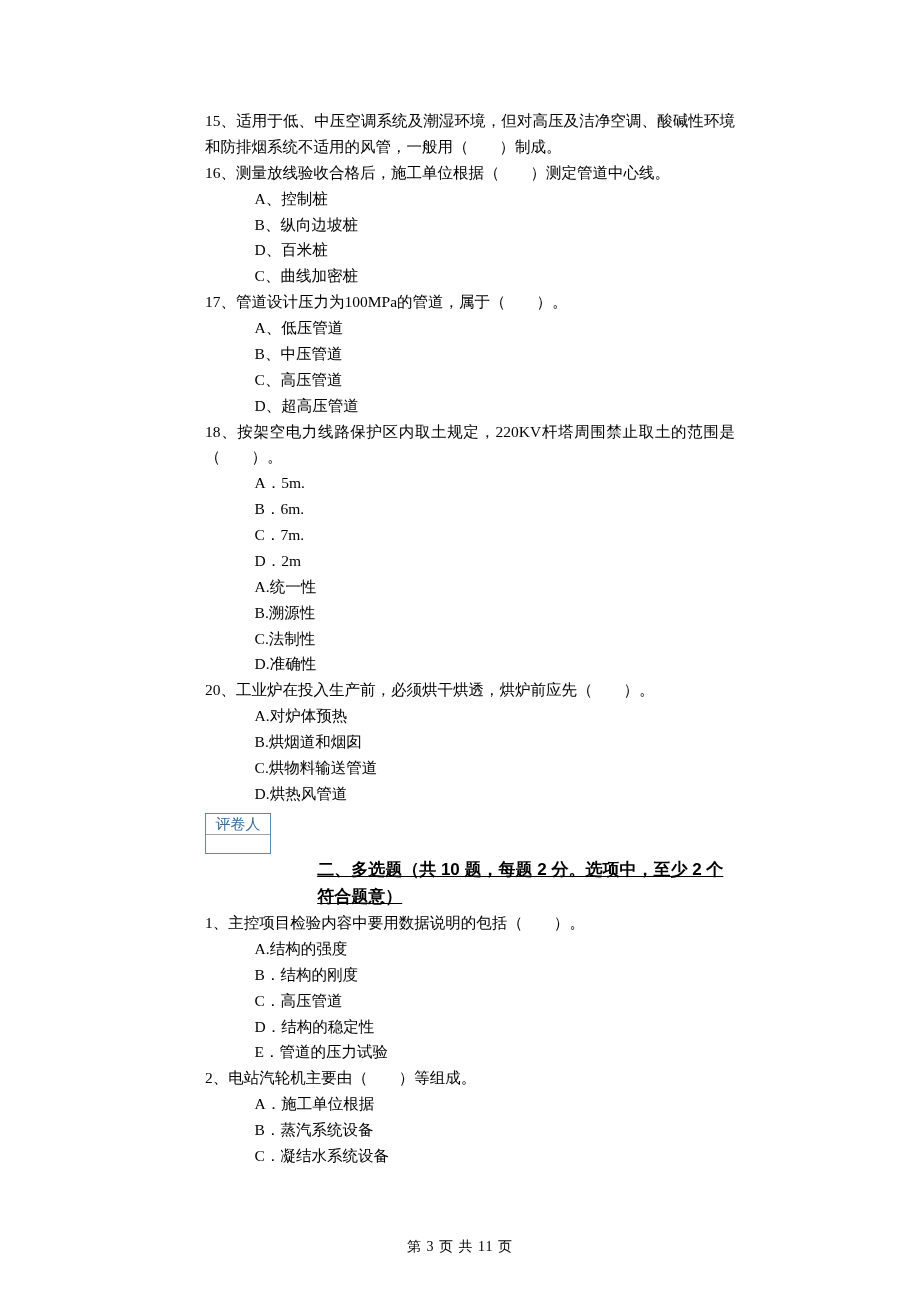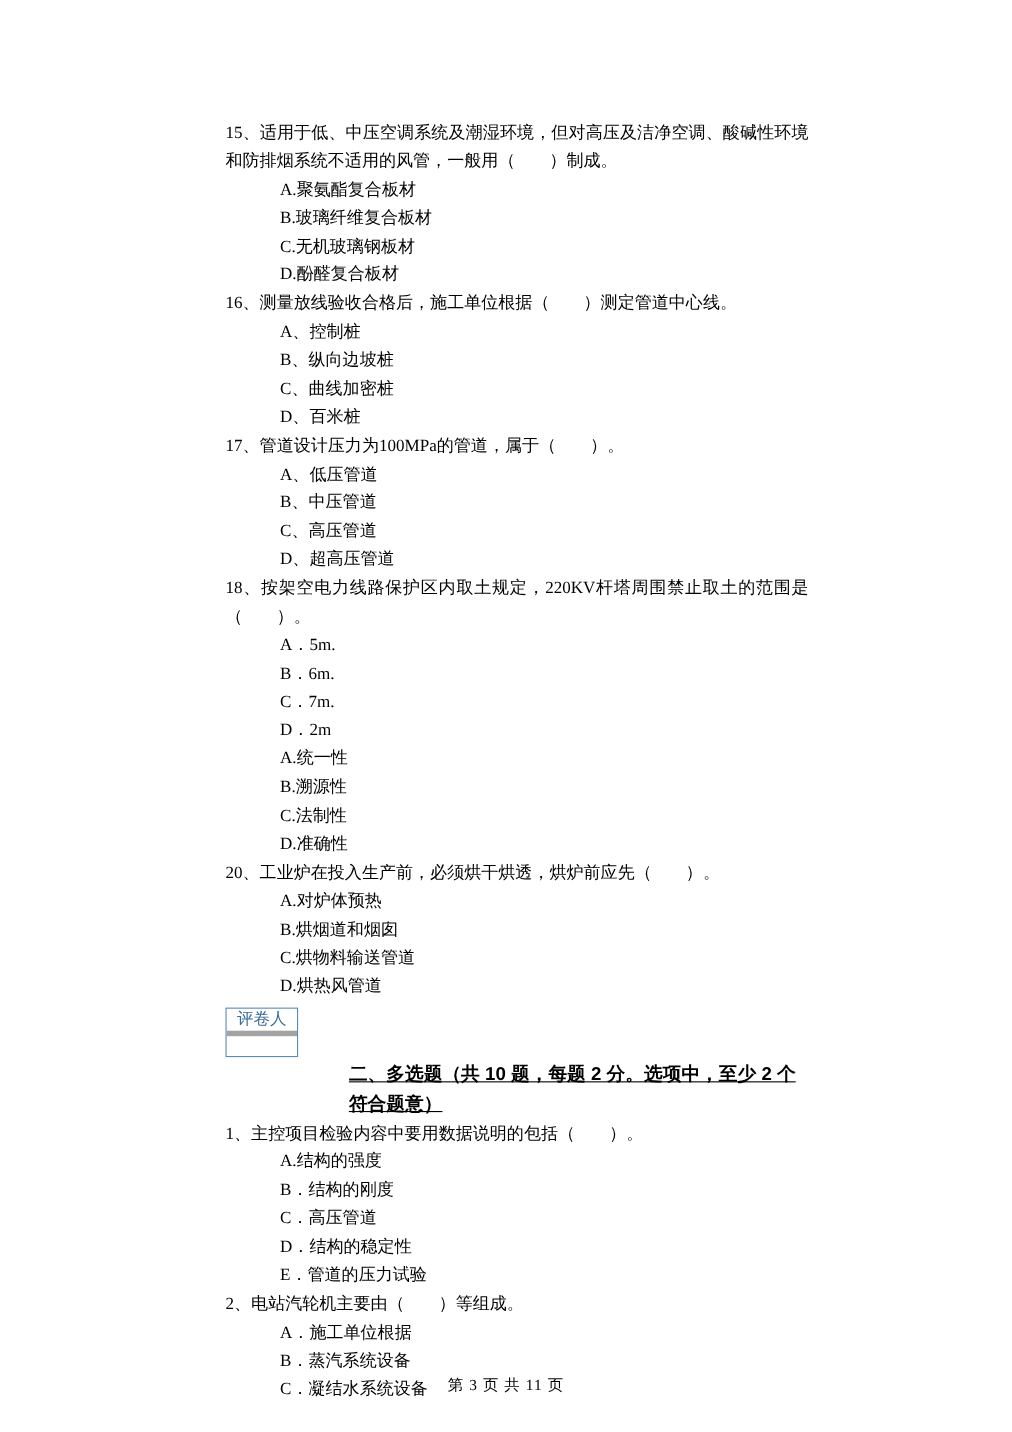--- a/index.html
+++ b/index.html
@@ -32,21 +32,21 @@
     .grader-box-wrap {
       margin-top: 4px;
       margin-bottom: 2px;
     }
     .grader-box {
       display: inline-block;
       border: 1px solid #5a8ab7;
       box-sizing: border-box;
     }
     .grader-box .row1 {
-      border-bottom: 5px solid #a3a3a3;
+      border-bottom: 1px solid #a3a3a3;
       padding: 0 6px;
       color: #3b6a99;
       font-size: 15px;
       line-height: 20px;
       height: 20px;
       text-align: center;
       min-width: 52px;
     }
     .grader-box .row2 {
       height: 18px;
@@ -71,33 +71,27 @@
       color: #000;
       letter-spacing: 1px;
     }
   </style>
 </head>
 <body>
 
 <div class="page">
 
   <p class="q-stem">15、适用于低、中压空调系统及潮湿环境，但对高压及洁净空调、酸碱性环境和防排烟系统不适用的风管，一般用（　　）制成。</p>
-  <div class="options">
-    <p class="opt">A.聚氨酯复合板材</p>
-    <p class="opt">B.玻璃纤维复合板材</p>
-    <p class="opt">C.无机玻璃钢板材</p>
-    <p class="opt">D.酚醛复合板材</p>
-  </div>
 
   <p class="q-stem">16、测量放线验收合格后，施工单位根据（　　）测定管道中心线。</p>
   <div class="options">
     <p class="opt">A、控制桩</p>
     <p class="opt">B、纵向边坡桩</p>
+    <p class="opt">D、百米桩</p>
     <p class="opt">C、曲线加密桩</p>
-    <p class="opt">D、百米桩</p>
   </div>
 
   <p class="q-stem">17、管道设计压力为100MPa的管道，属于（　　）。</p>
   <div class="options">
     <p class="opt">A、低压管道</p>
     <p class="opt">B、中压管道</p>
     <p class="opt">C、高压管道</p>
     <p class="opt">D、超高压管道</p>
   </div>
 

